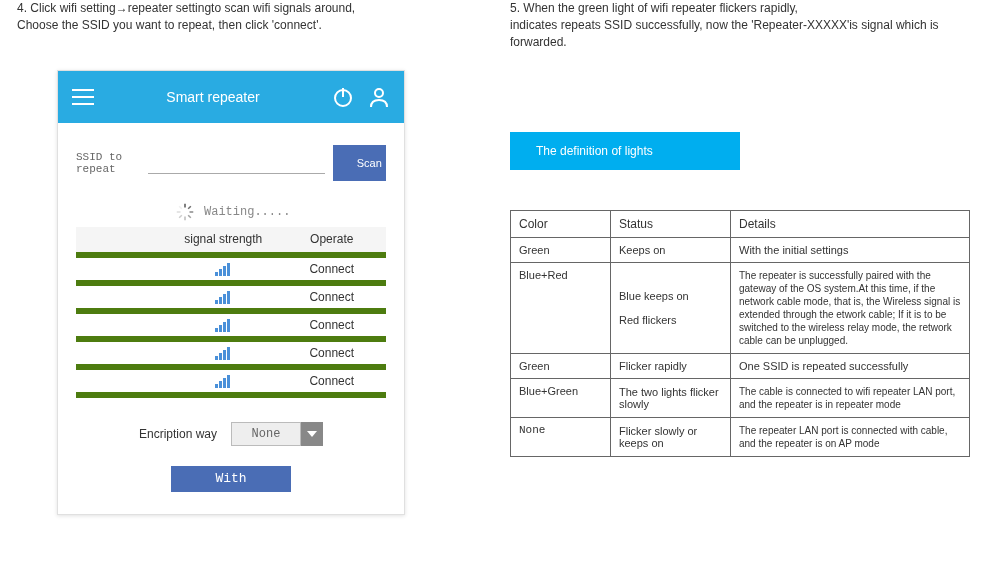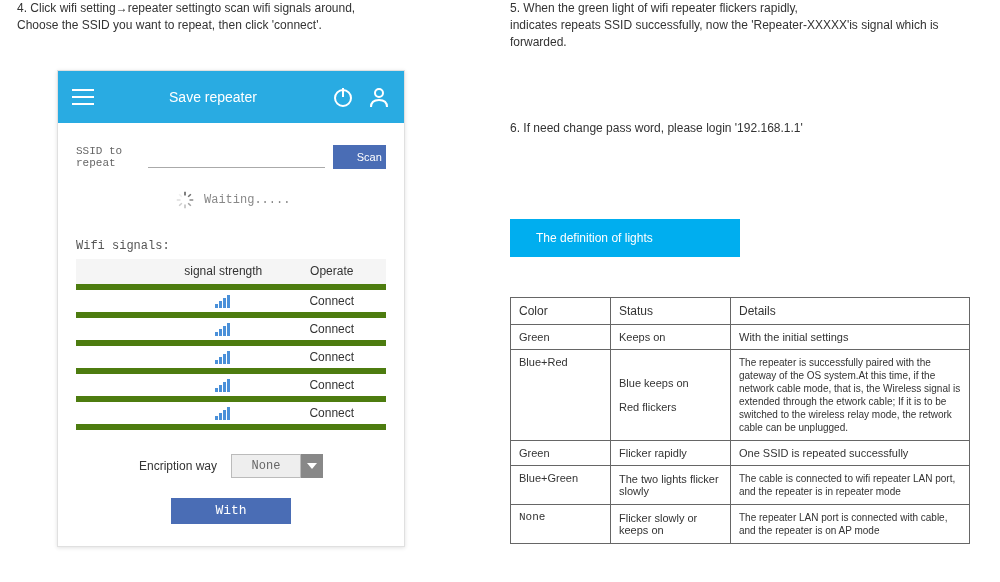--- a/index.html
+++ b/index.html
@@ -37,21 +37,21 @@
   .hamburger { width: 22px; height: 16px; display: flex; flex-direction: column; justify-content: space-between; }
   .hamburger span { height: 2px; background: #fff; display: block; }
   .phone-title { flex: 1; text-align: center; font-size: 14px; color: #fff; }
   .header-icons { display: flex; gap: 14px; }
   .icon-circle { stroke: #fff; fill: none; stroke-width: 2; }
 
   .phone-body { padding: 22px 18px 18px 18px; }
   .ssid-row { display: flex; align-items: center; gap: 8px; }
   .ssid-label { font-family: "Courier New", monospace; font-size: 11px; color: #666; width: 110px; }
   .ssid-input { flex: 1; height: 22px; border: none; border-bottom: 1px solid #aaa; background: transparent; }
-  .scan-btn { width: 78px; height: 24px; background: #4a6db5; color: #fff; font-size: 11px; border: none; display: flex; align-items: center; justify-content: center; padding-left: 20px; }
+  .scan-btn { width: 78px; height: 36px; background: #4a6db5; color: #fff; font-size: 11px; border: none; display: flex; align-items: center; justify-content: center; padding-left: 20px; }
 
   .waiting-row { margin-top: 22px; margin-left: 100px; display: flex; align-items: center; gap: 10px; color: #888; font-family: "Courier New", monospace; font-size: 12px; }
   .spinner { width: 18px; height: 18px; }
 
   .signals-label { margin-top: 30px; font-family: "Courier New", monospace; font-size: 12px; color: #555; }
   .signal-table { width: 100%; margin-top: 6px; border-collapse: collapse; }
   .signal-table th, .signal-table td { border-bottom: 6px solid #4d7c0f; height: 28px; text-align: center; font-size: 12px; font-weight: normal; }
   .signal-table th { background: #f5f5f5; }
   .signal-table td:first-child, .signal-table th:first-child { width: 30%; }
   .signal-table td:nth-child(2), .signal-table th:nth-child(2) { width: 35%; }
@@ -87,21 +87,21 @@
     <div>Choose the SSID you want to repeat, then click 'connect'.</div>
   </div>
 
   <div class="phone">
     <div class="phone-header">
       <div class="hamburger">
           <span></span>
           <span></span>
           <span></span>
         </div>
-      <div class="phone-title">Save repeater</div>
+      <div class="phone-title">Smart repeater</div>
       <div class="header-icons">
         <svg width="22" height="22">
             <circle cx="11" cy="12" r="8" class="icon-circle"></circle>
             <line x1="11" y1="2" x2="11" y2="11" stroke="#fff" stroke-width="2"></line>
           </svg>
         <svg width="22" height="22">
             <circle cx="11" cy="7" r="4" class="icon-circle"></circle>
             <path d="M3 21 Q3 14 11 14 Q19 14 19 21" stroke="#fff" stroke-width="2" fill="none"></path>
           </svg>
       </div>
@@ -120,21 +120,20 @@
             <rect x="11" y="1" width="2" height="5" opacity=".7" transform="rotate(90 12 12)"></rect>
             <rect x="11" y="1" width="2" height="5" opacity=".55" transform="rotate(135 12 12)"></rect>
             <rect x="11" y="1" width="2" height="5" opacity=".4" transform="rotate(180 12 12)"></rect>
             <rect x="11" y="1" width="2" height="5" opacity=".3" transform="rotate(225 12 12)"></rect>
             <rect x="11" y="1" width="2" height="5" opacity=".2" transform="rotate(270 12 12)"></rect>
             <rect x="11" y="1" width="2" height="5" opacity=".1" transform="rotate(315 12 12)"></rect>
           </g>
         </svg>
         <span>Waiting.....</span>
       </div>
-      <div class="signals-label">Wifi signals:</div>
       <table class="signal-table">
         <tbody>
             <tr>
           <th></th>
           <th>signal strength</th>
           <th>Operate</th>
         </tr>
         <tr>
               <td></td>
               <td><span class="strength-icon"><span class="bar" style="height:4px"></span><span class="bar" style="height:7px"></span><span class="bar" style="height:10px"></span><span class="bar" style="height:13px"></span></span></td>
@@ -176,21 +175,20 @@
       <div class="save-btn">With</div>
     </div>
   </div>
 </div>
 
 <div class="right-col">
   <div class="step-text">
     <div>5. When the green light of wifi repeater flickers rapidly,</div>
     <div>indicates repeats SSID successfully, now the 'Repeater-XXXXX'is signal which is forwarded.</div>
   </div>
-  <div class="step-text" style="margin-top:70px;">6. If need change pass word, please login '192.168.1.1'</div>
 
   <div class="def-box">The definition of lights</div>
 
   <table class="light-table">
     <tbody>
         <tr>
       <th class="col1">Color</th>
       <th class="col2">Status</th>
       <th>Details</th>
     </tr>

